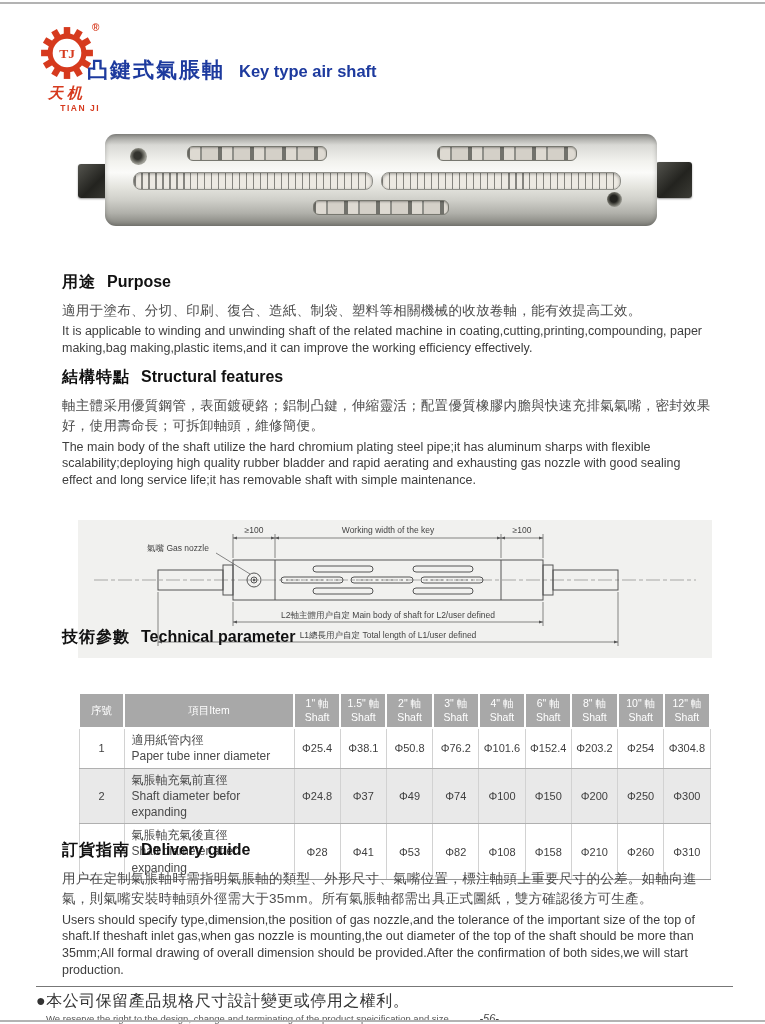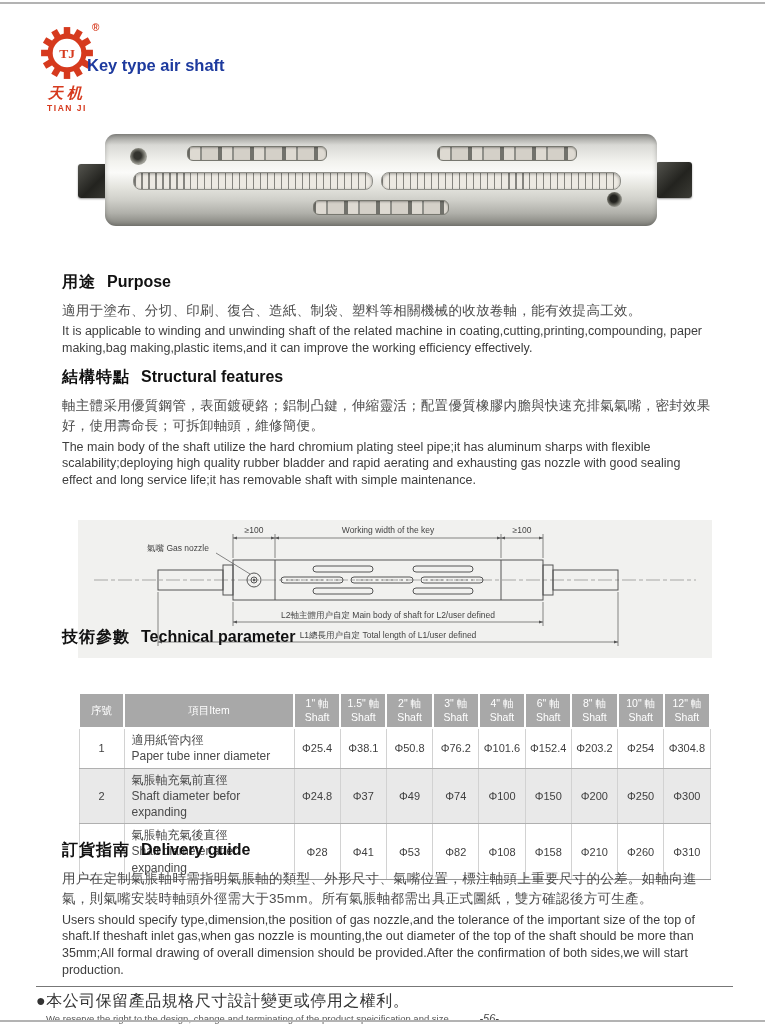--- a/index.html
+++ b/index.html
@@ -5,21 +5,21 @@
   html,body{margin:0;padding:0;background:#ffffff;}
   .page{position:relative;width:765px;height:1024px;background:#fff;overflow:hidden;
         font-family:"Liberation Sans","DejaVu Sans",sans-serif;}
   .edge-top{position:absolute;left:0;top:2px;width:765px;height:2px;background:#b3b3b3;}
   .edge-bottom{position:absolute;left:0;top:1020px;width:765px;height:2px;background:#b3b3b3;}
 
   
   .logo{position:absolute;left:34px;top:26px;width:66px;text-align:center;}
   .logo .reg{position:absolute;left:58px;top:-4px;color:#d63a1e;font-size:10px;font-weight:bold;}
   .logo-zh{color:#d63a1e;font-size:15px;font-weight:bold;font-style:italic;letter-spacing:4px;margin-top:0;}
-  .logo-en{color:#d63a1e;font-size:8.5px;font-weight:bold;letter-spacing:1.5px;}
+  .logo-en{color:#d63a1e;font-size:8.5px;font-weight:bold;letter-spacing:1.5px;text-align:right;}
   .brand-title{position:absolute;left:87px;top:56px;display:flex;align-items:baseline;gap:14px;color:#1d3a9e;}
   .t-zh{font-size:21px;font-weight:bold;letter-spacing:2px;}
   .t-en{font-size:16.5px;font-weight:bold;}
 
   
   .photo{position:absolute;left:75px;top:118px;width:622px;height:122px;}
   .cap{position:absolute;border-radius:3px;background:linear-gradient(135deg,#55554f 0%,#23231f 55%,#3c3c36 100%);box-shadow:0 1px 2px rgba(0,0,0,.4);}
   .cap-left{left:3px;top:46px;width:34px;height:34px;}
   .cap-right{left:581px;top:44px;width:36px;height:36px;}
   .cyl{position:absolute;left:30px;top:16px;width:552px;height:92px;border-radius:11px;
@@ -103,20 +103,21 @@
         <circle r="36"></circle>
       </g>
       <circle r="26.5" fill="#fff"></circle>
       <text y="9" text-anchor="middle" font-size="25" font-weight="bold" font-family="'Liberation Serif','DejaVu Serif',serif" fill="#d63a1e">TJ</text>
     </svg>
     <span class="reg">®</span>
     <div class="logo-zh">天机</div>
     <div class="logo-en">TIAN JI</div>
   </div>
   <div class="brand-title">
+    <span class="t-zh">凸鍵式氣脹軸</span>
     <span class="t-en">Key type air shaft</span>
   </div>
 
   <div class="photo">
     <div class="cap cap-left"></div>
     <div class="cap cap-right"></div>
     <div class="cyl"></div>
     <div class="hole hole-tl"></div>
     <div class="hole hole-br"></div>
     <div class="ruler r1"></div>

